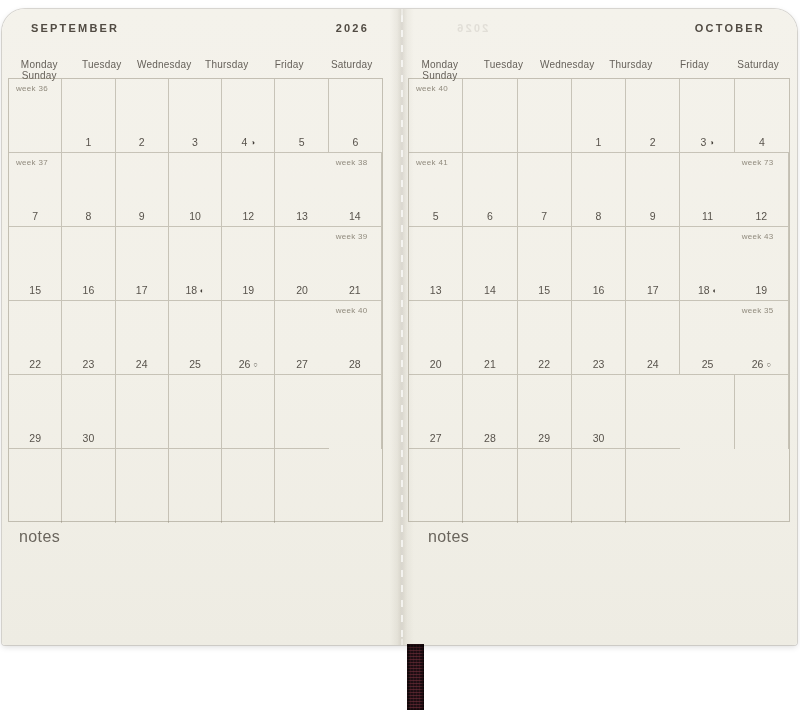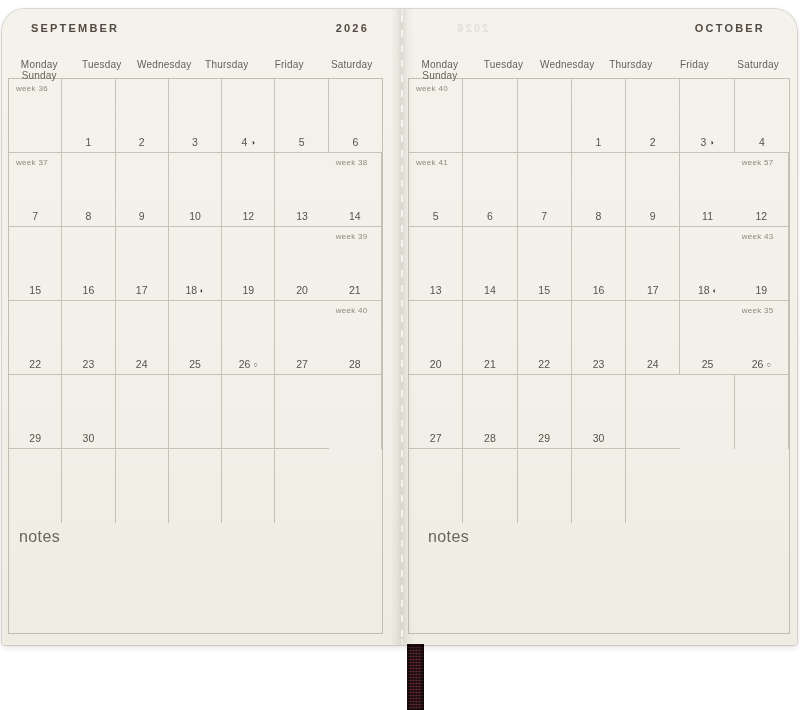--- a/index.html
+++ b/index.html
@@ -54,21 +54,21 @@
   }
   .dayrow{
     position:absolute;top:50px;left:0;right:0;height:16px;
     display:grid;grid-template-columns:repeat(6,1fr);align-items:end;
   }
   .dayname{
     text-align:center;font-size:10px;color:#66615a;letter-spacing:.2px;
   }
   
   .grid{
-    position:absolute;top:69px;left:0;right:0;height:556px;
+    position:absolute;top:69px;left:0;right:0;height:444px;
     display:grid;grid-template-columns:repeat(7,1fr);grid-template-rows:repeat(6,74px);
     border:1px solid rgba(128,121,103,.42);
     box-sizing:border-box;
   }
   .cell{
     position:relative;box-sizing:border-box;
     border-right:1px solid rgba(128,121,103,.38);
     border-bottom:1px solid rgba(128,121,103,.38);
   }
   .cell.lastcol{border-right:none;}
@@ -278,21 +278,21 @@
         <div class="cell">
           <span class="date">8</span>
         </div>
         <div class="cell">
           <span class="date">9</span>
         </div>
         <div class="cell lastcol">
           <span class="date">11</span>
         </div>
         <div class="cell">
-          <span class="wk">week 57</span>
+          <span class="wk">week 73</span>
           <span class="date">12</span>
         </div>
         <div class="cell">
           <span class="date">13</span>
         </div>
         <div class="cell">
           <span class="date">14</span>
         </div>
         <div class="cell">
           <span class="date">15</span>

